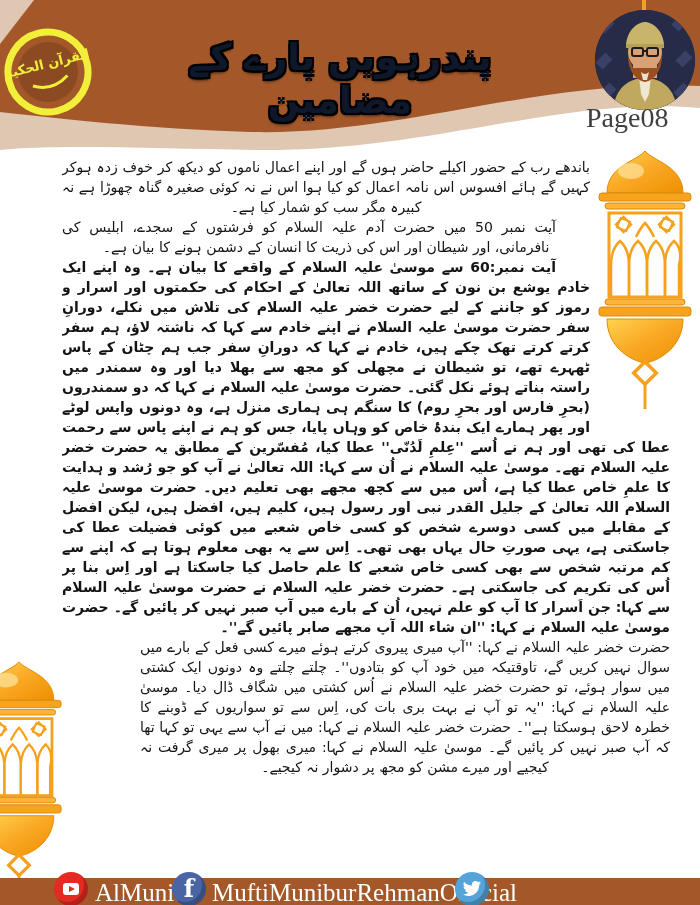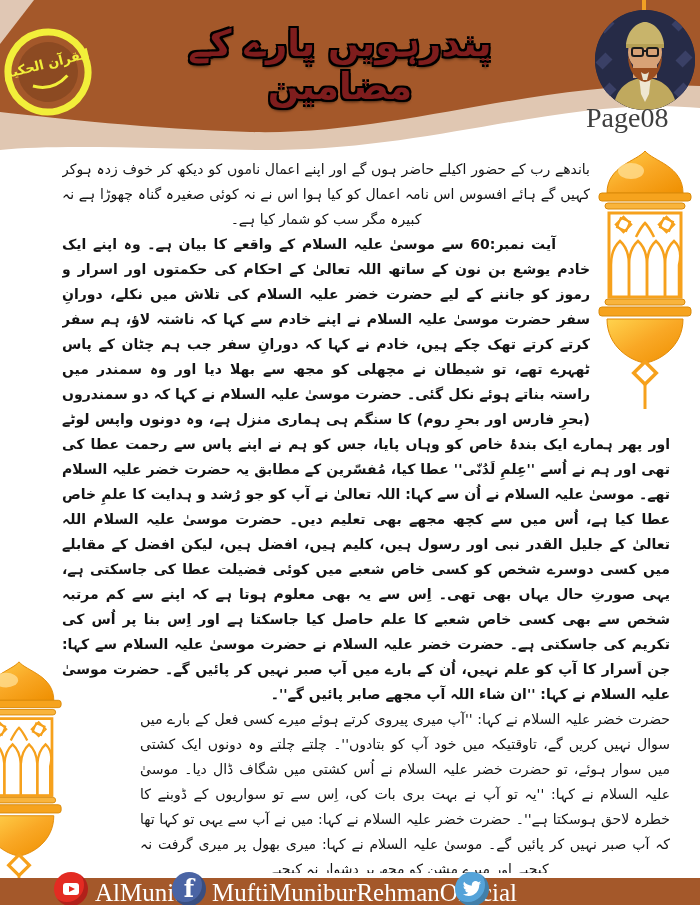--- a/index.html
+++ b/index.html
@@ -2,36 +2,36 @@
 <html lang="ur"><head>
 <meta charset="utf-8">
 <style>
   html,body{margin:0;padding:0;background:#888;}
   .page{position:relative;width:700px;height:905px;margin:0 auto;background:#ffffff;
         overflow:hidden;font-family:"DejaVu Sans",sans-serif;}
   
   .header{position:absolute;left:0;top:0;width:700px;height:150px;}
   .header-svg{position:absolute;left:0;top:0;}
   .hang-string{position:absolute;left:642px;top:0;width:4px;height:20px;background:#f2a024;}
-  .title{position:absolute;left:130px;top:22px;width:420px;text-align:center;direction:rtl;
-         font-size:37px;font-weight:bold;color:#7f1d1d;letter-spacing:1px;
+  .title{position:absolute;left:130px;top:36px;width:420px;text-align:center;direction:rtl;
+         font-size:37px;font-weight:bold;color:#0f172a;letter-spacing:1px;
          text-shadow:2px 2px 0 #000,-2px -2px 0 #000,2px -2px 0 #000,-2px 2px 0 #000,0 3px 3px rgba(0,0,0,.6);}
   .logo{position:absolute;left:4px;top:24px;width:88px;height:96px;}
   .corner-wedge{position:absolute;left:0;top:0;width:0;height:0;
         border-top:44px solid #e7d4c3;border-right:34px solid transparent;opacity:.9;}
   .photo{position:absolute;left:595px;top:10px;width:100px;height:100px;border-radius:50%;
          overflow:hidden;background:#262b47;}
   .page-label{position:absolute;left:586px;top:102px;width:114px;font-family:"Liberation Serif",serif;
          font-size:28px;color:#404040;}
   
   .lantern-right{position:absolute;left:592px;top:149px;width:106px;height:262px;}
   .lantern-left{position:absolute;left:-34px;top:660px;width:106px;height:240px;}
   
   .text-flow{position:absolute;left:62px;top:157px;width:608px;height:716px;overflow:hidden;
-             direction:rtl;text-align:justify;color:#141414;font-size:14px;line-height:25px;}
+             direction:rtl;text-align:justify;color:#141414;font-size:14px;line-height:20px;}
   .text-flow p{margin:0;text-align:justify;-moz-text-align-last:center;text-align-last:center;}
   .text-flow p.mid{-moz-text-align-last:auto;text-align-last:auto;font-weight:bold;}
   .text-flow p.indent{text-indent:34px;}
   .sp-r{float:right;width:80px;height:272px;}
   .sp-l{float:left;width:78px;height:175px;}
   
   .footer-bar{position:absolute;left:0;top:878px;width:700px;height:27px;background:#a4582a;}
   .footer-item{position:absolute;font-family:"Liberation Serif",serif;color:#fff;font-size:25px;top:879px;}
   .soc{position:absolute;width:34px;height:34px;border-radius:50%;top:872px;
        box-shadow:inset -4px -4px 0 rgba(0,0,0,.22);}
@@ -137,20 +137,21 @@
   <svg class="lantern-right" viewBox="0 0 104 262">
     <use href="#lantern"></use>
   </svg>
   <svg class="lantern-left" viewBox="0 0 104 262">
     <use href="#lantern"></use>
   </svg>
 
   <div class="text-flow">
     <div class="sp-r"></div>
     <p>باندھے رب کے حضور اکیلے حاضر ہوں گے اور اپنے اعمال ناموں کو دیکھ کر خوف زدہ ہوکر کہیں گے ہائے افسوس اس نامہ اعمال کو کیا ہوا اس نے نہ کوئی صغیرہ گناہ چھوڑا ہے نہ کبیرہ مگر سب کو شمار کیا ہے۔</p>
+    <p class="indent">آیت نمبر 50 میں حضرت آدم علیہ السلام کو فرشتوں کے سجدے، ابلیس کی نافرمانی، اور شیطان اور اس کی ذریت کا انسان کے دشمن ہونے کا بیان ہے۔</p>
     <p class="indent mid">آیت نمبر:60 سے موسیٰ علیہ السلام کے واقعے کا بیان ہے۔ وہ اپنے ایک خادم یوشع بن نون کے ساتھ اللہ تعالیٰ کے احکام کی حکمتوں اور اسرار و رموز کو جاننے کے لیے حضرت خضر علیہ السلام کی تلاش میں نکلے، دورانِ سفر حضرت موسیٰ علیہ السلام نے اپنے خادم سے کہا کہ ناشتہ لاؤ، ہم سفر کرتے کرتے تھک چکے ہیں، خادم نے کہا کہ دورانِ سفر جب ہم چٹان کے پاس ٹھہرے تھے، تو شیطان نے مچھلی کو مجھ سے بھلا دیا اور وہ سمندر میں راستہ بناتے ہوئے نکل گئی۔ حضرت موسیٰ علیہ السلام نے کہا کہ دو سمندروں (بحرِ فارس اور بحرِ روم) کا سنگم ہی ہماری منزل ہے، وہ دونوں واپس لوٹے اور پھر ہمارے ایک بندۂ خاص کو وہاں پایا، جس کو ہم نے اپنے پاس سے رحمت عطا کی تھی اور ہم نے اُسے ''عِلمِ لَدُنّی'' عطا کیا، مُفسّرین کے مطابق یہ حضرت خضر علیہ السلام تھے۔ موسیٰ علیہ السلام نے اُن سے کہا: اللہ تعالیٰ نے آپ کو جو رُشد و ہدایت کا علمِ خاص عطا کیا ہے، اُس میں سے کچھ مجھے بھی تعلیم دیں۔ حضرت موسیٰ علیہ السلام اللہ تعالیٰ کے جلیل القدر نبی اور رسول ہیں، کلیم ہیں، افضل ہیں، لیکن افضل کے مقابلے میں کسی دوسرے شخص کو کسی خاص شعبے میں کوئی فضیلت عطا کی جاسکتی ہے، یہی صورتِ حال یہاں بھی تھی۔ اِس سے یہ بھی معلوم ہوتا ہے کہ اپنے سے کم مرتبہ شخص سے بھی کسی خاص شعبے کا علم حاصل کیا جاسکتا ہے اور اِس بنا پر اُس کی تکریم کی جاسکتی ہے۔ حضرت خضر علیہ السلام نے حضرت موسیٰ علیہ السلام سے کہا: جن اَسرار کا آپ کو علم نہیں، اُن کے بارے میں آپ صبر نہیں کر پائیں گے۔ حضرت موسیٰ علیہ السلام نے کہا: ''ان شاء اللہ آپ مجھے صابر پائیں گے''۔</p>
     <div class="sp-l"></div>
     <p>حضرت خضر علیہ السلام نے کہا: ''آپ میری پیروی کرتے ہوئے میرے کسی فعل کے بارے میں سوال نہیں کریں گے، تاوقتیکہ میں خود آپ کو بتادوں''۔ چلتے چلتے وہ دونوں ایک کشتی میں سوار ہوئے، تو حضرت خضر علیہ السلام نے اُس کشتی میں شگاف ڈال دیا۔ موسیٰ علیہ السلام نے کہا: ''یہ تو آپ نے بہت بری بات کی، اِس سے تو سواریوں کے ڈوبنے کا خطرہ لاحق ہوسکتا ہے''۔ حضرت خضر علیہ السلام نے کہا: میں نے آپ سے یہی تو کہا تھا کہ آپ صبر نہیں کر پائیں گے۔ موسیٰ علیہ السلام نے کہا: میری بھول پر میری گرفت نہ کیجیے اور میرے مشن کو مجھ پر دشوار نہ کیجیے۔</p>
   </div>
 
   <div class="footer-bar"></div>
 
   <div class="soc yt">
     <div class="yt-btn">
         <div class="yt-tri"></div>

